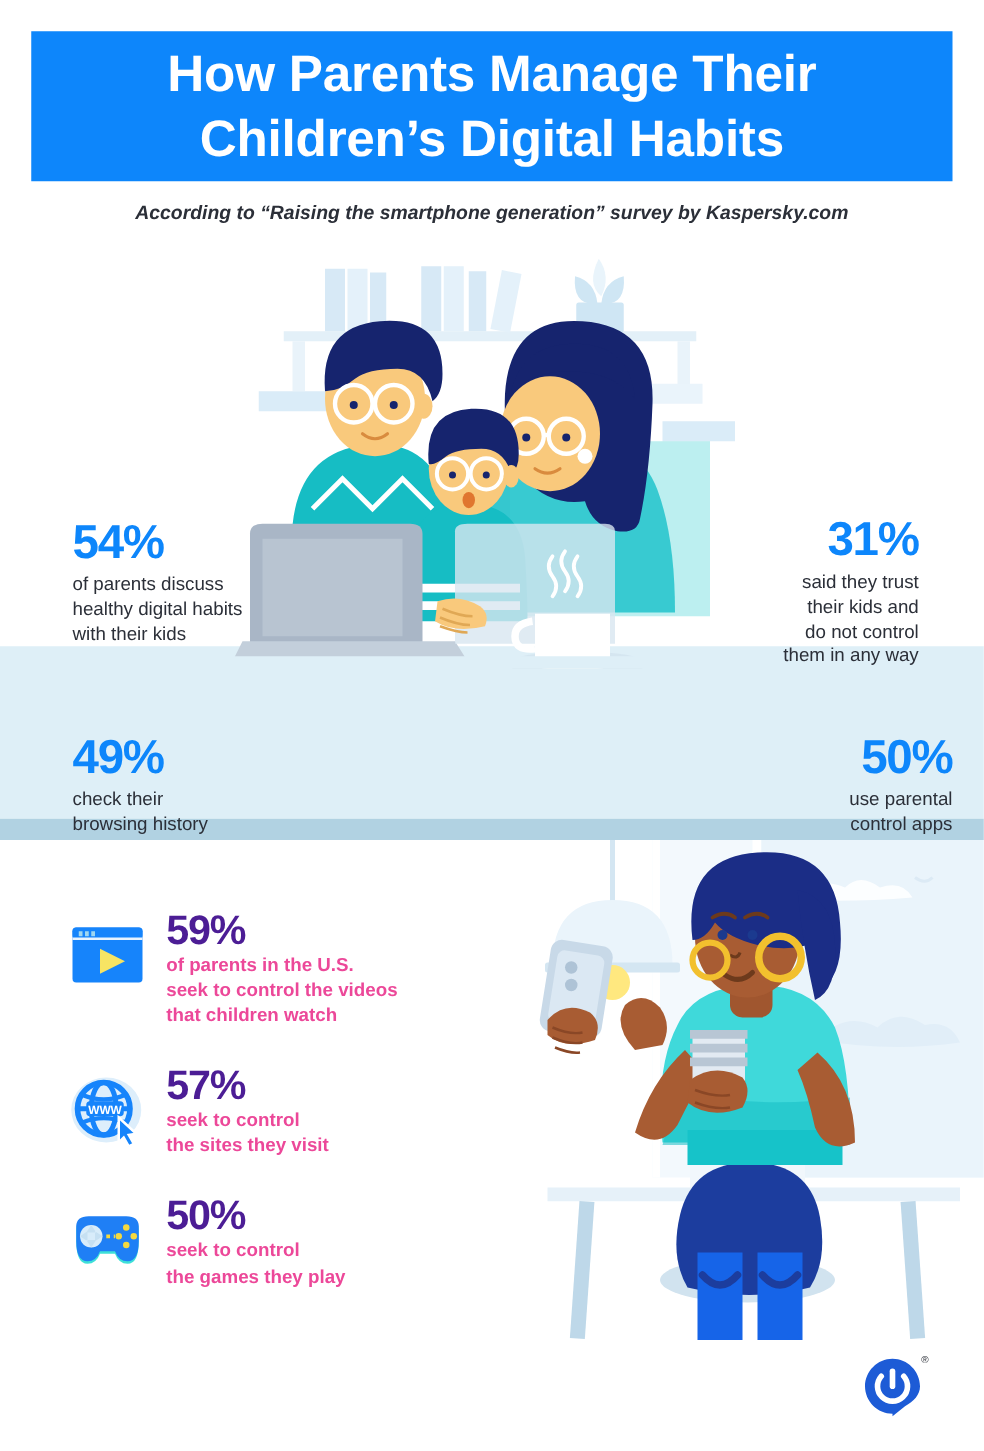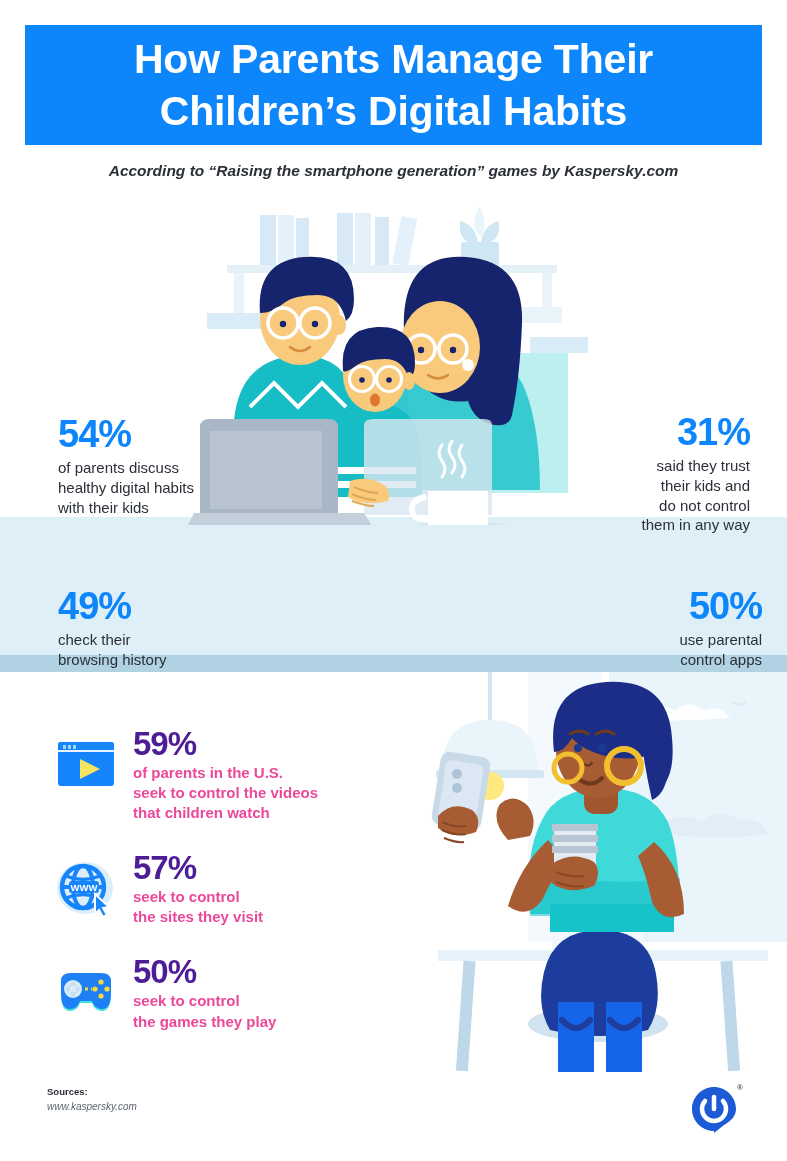--- a/index.html
+++ b/index.html
@@ -37,21 +37,21 @@
   
   .stat{position:absolute;}
   .stat .num{
     color:#0d86fb;font-size:38px;font-weight:bold;line-height:1;letter-spacing:-1px;
     margin-bottom:5px;
   }
   .stat .txt{font-size:15px;font-weight:normal;line-height:1.32;color:#2b2f38;}
   .stat.right{text-align:right;}
 
   .stat-54{left:58px;top:220px;width:215px;}
-  .stat-31{left:540px;top:218px;width:210px;}
+  .stat-31{left:525px;top:218px;width:210px;}
   .stat-49{left:58px;top:392px;width:200px;}
   .stat-50a{left:560px;top:392px;width:202px;}
 
   
   .glob{position:absolute;left:203px;top:540px;width:420px;}
   .glob-label{font-size:15px;font-weight:bold;color:#2b2f38;margin-bottom:-2px;}
   .glob-row{display:flex;align-items:flex-start;}
   .glob-num{
     color:#0d86fb;font-size:57px;font-weight:bold;line-height:0.92;
     letter-spacing:-2px;margin-top:2px;
@@ -80,21 +80,21 @@
 <body>
 
 <div class="page">
 
   <div class="header-band">
     <div class="header-title">
       <div>How Parents Manage Their</div>
       <div>Children’s Digital Habits</div>
     </div>
   </div>
-  <div class="subtitle">According to “Raising the smartphone generation” games by Kaspersky.com</div>
+  <div class="subtitle">According to “Raising the smartphone generation” survey by Kaspersky.com</div>
 
   <div class="mid-section">
 
     <div class="band-light"></div>
     <div class="band-dark"></div>
 
     <svg class="illus-family" viewBox="0 0 450 340">
 
       <rect x="55" y="70" width="330" height="8" fill="#e3f0f8"></rect>
       <rect x="62" y="78" width="10" height="40" fill="#e9f3fa"></rect>
@@ -357,24 +357,20 @@
           <div class="b-num">50%</div>
           <div class="b-txt">
             <div>seek to control</div>
             <div>the games they play</div>
           </div>
         </div>
       </div>
     </div>
   </div>
 
-  <div class="footer">
-    <div class="src-label">Sources:</div>
-    <div class="src-url">www.kaspersky.com</div>
-  </div>
   <svg class="logo" viewBox="0 0 56 50">
     <path d="M24 2 C12 2 2 12 2 24 C2 36 12 46 24 46 L24 46 L24 48 L34 40 C41 36 46 31 46 24 C46 12 36 2 24 2z" fill="#1d5bd6"></path>
     <path d="M24 12 v12" stroke="#ffffff" stroke-width="4.5" stroke-linecap="round"></path>
     <path d="M15 16 a12 12 0 1 0 18 0" fill="none" stroke="#ffffff" stroke-width="4.5" stroke-linecap="round"></path>
   </svg>
   <div class="reg">®</div>
 
 </div>
 
 </body></html>

